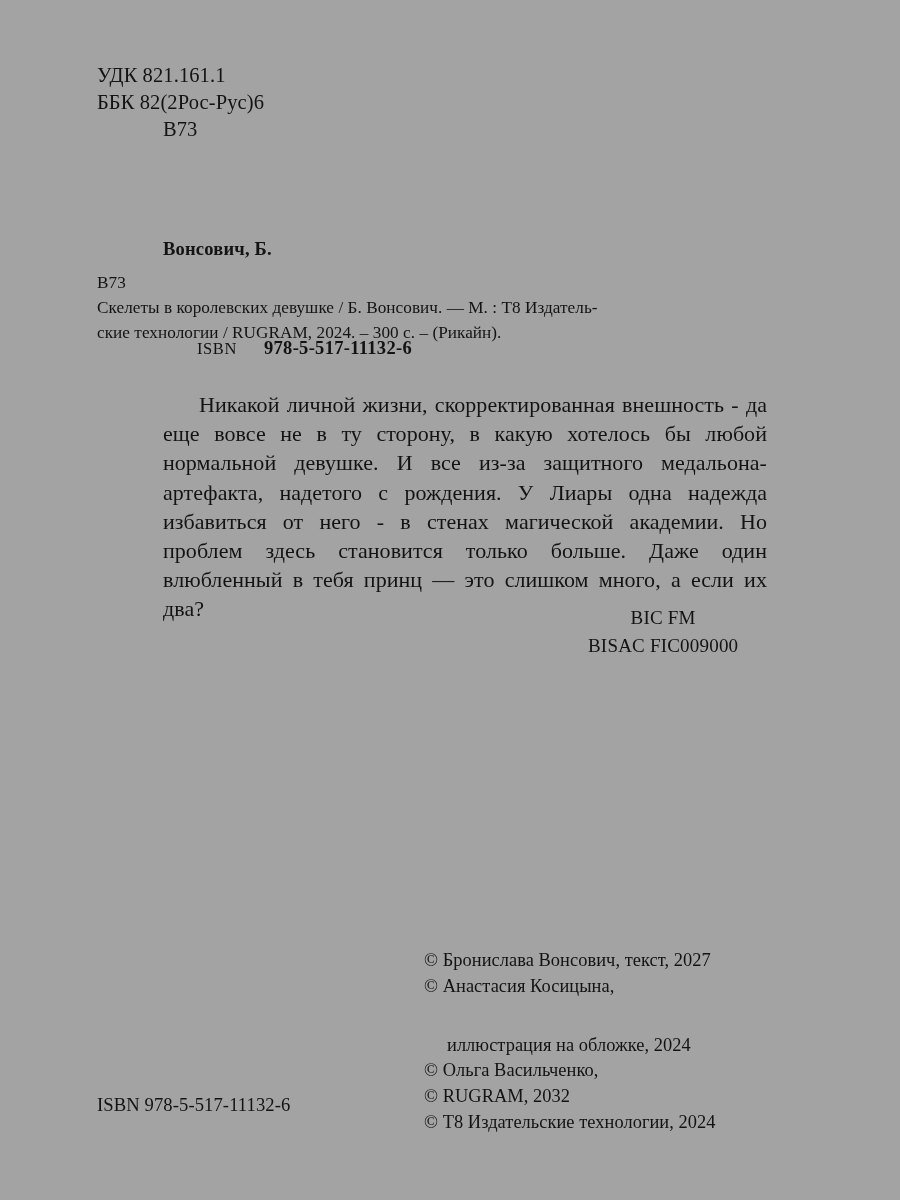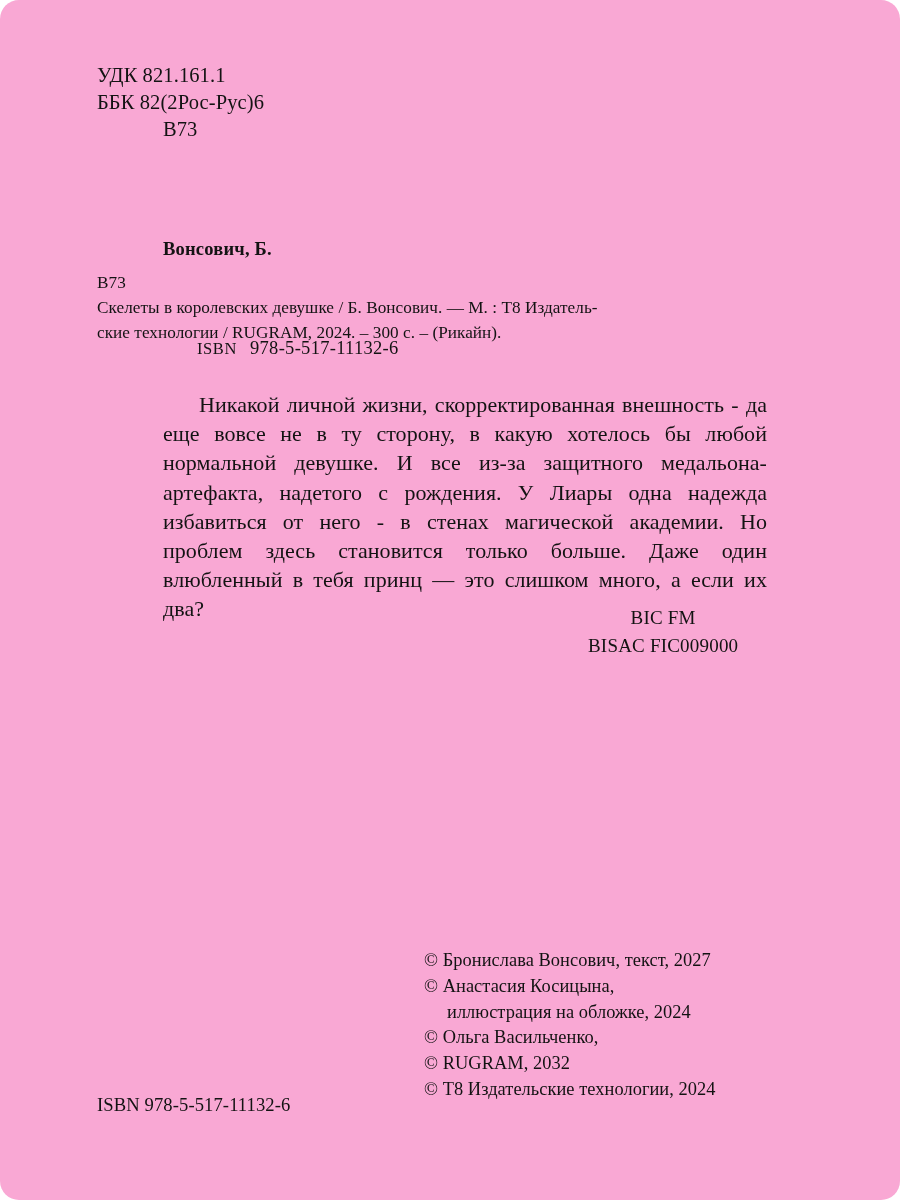--- a/index.html
+++ b/index.html
@@ -13,22 +13,21 @@
     height: 1200px;
     position: relative;
     font-family: "Liberation Serif", "DejaVu Serif", serif;
     color: #131313;
     overflow: hidden;
   }
 
   .page {
     position: absolute;
     inset: 0;
-    background: #f9a8d4;
-    border-radius: 19px;
+    background: #a3a3a3;
   }
 
   
   .classif {
     position: absolute;
     left: 97px;
     top: 62px;
     font-size: 20.5px;
     line-height: 27px;
     letter-spacing: 0.1px;
@@ -76,21 +75,21 @@
     position: absolute;
     left: 197px;
     top: 338px;
     font-size: 18.5px;
     letter-spacing: 0.3px;
   }
   .isbn-main .isbn-word {
     font-size: 16.5px;
     letter-spacing: 0.6px;
   }
-  .isbn-main .isbn-num { margin-left: 13px; }
+  .isbn-main .isbn-num { margin-left: 27px; font-weight: bold; }
 
   
   .annotation {
     position: absolute;
     left: 163px;
     top: 390px;
     width: 604px;
     font-size: 22px;
     line-height: 29.2px;
     text-align: justify;
@@ -112,21 +111,21 @@
 
   
   .copyright {
     position: absolute;
     left: 424px;
     top: 948px;
     font-size: 18.4px;
     line-height: 25.8px;
     letter-spacing: 0.05px;
   }
-  .copyright .cont { padding-left: 23px; display: block; }
+  .copyright .cont { padding-left: 23px; display: block; margin-top: 33px; }
 
   
   .isbn-bottom {
     position: absolute;
     left: 97px;
     top: 1094px;
     font-size: 18.6px;
     letter-spacing: 0.1px;
   }
 </style>

